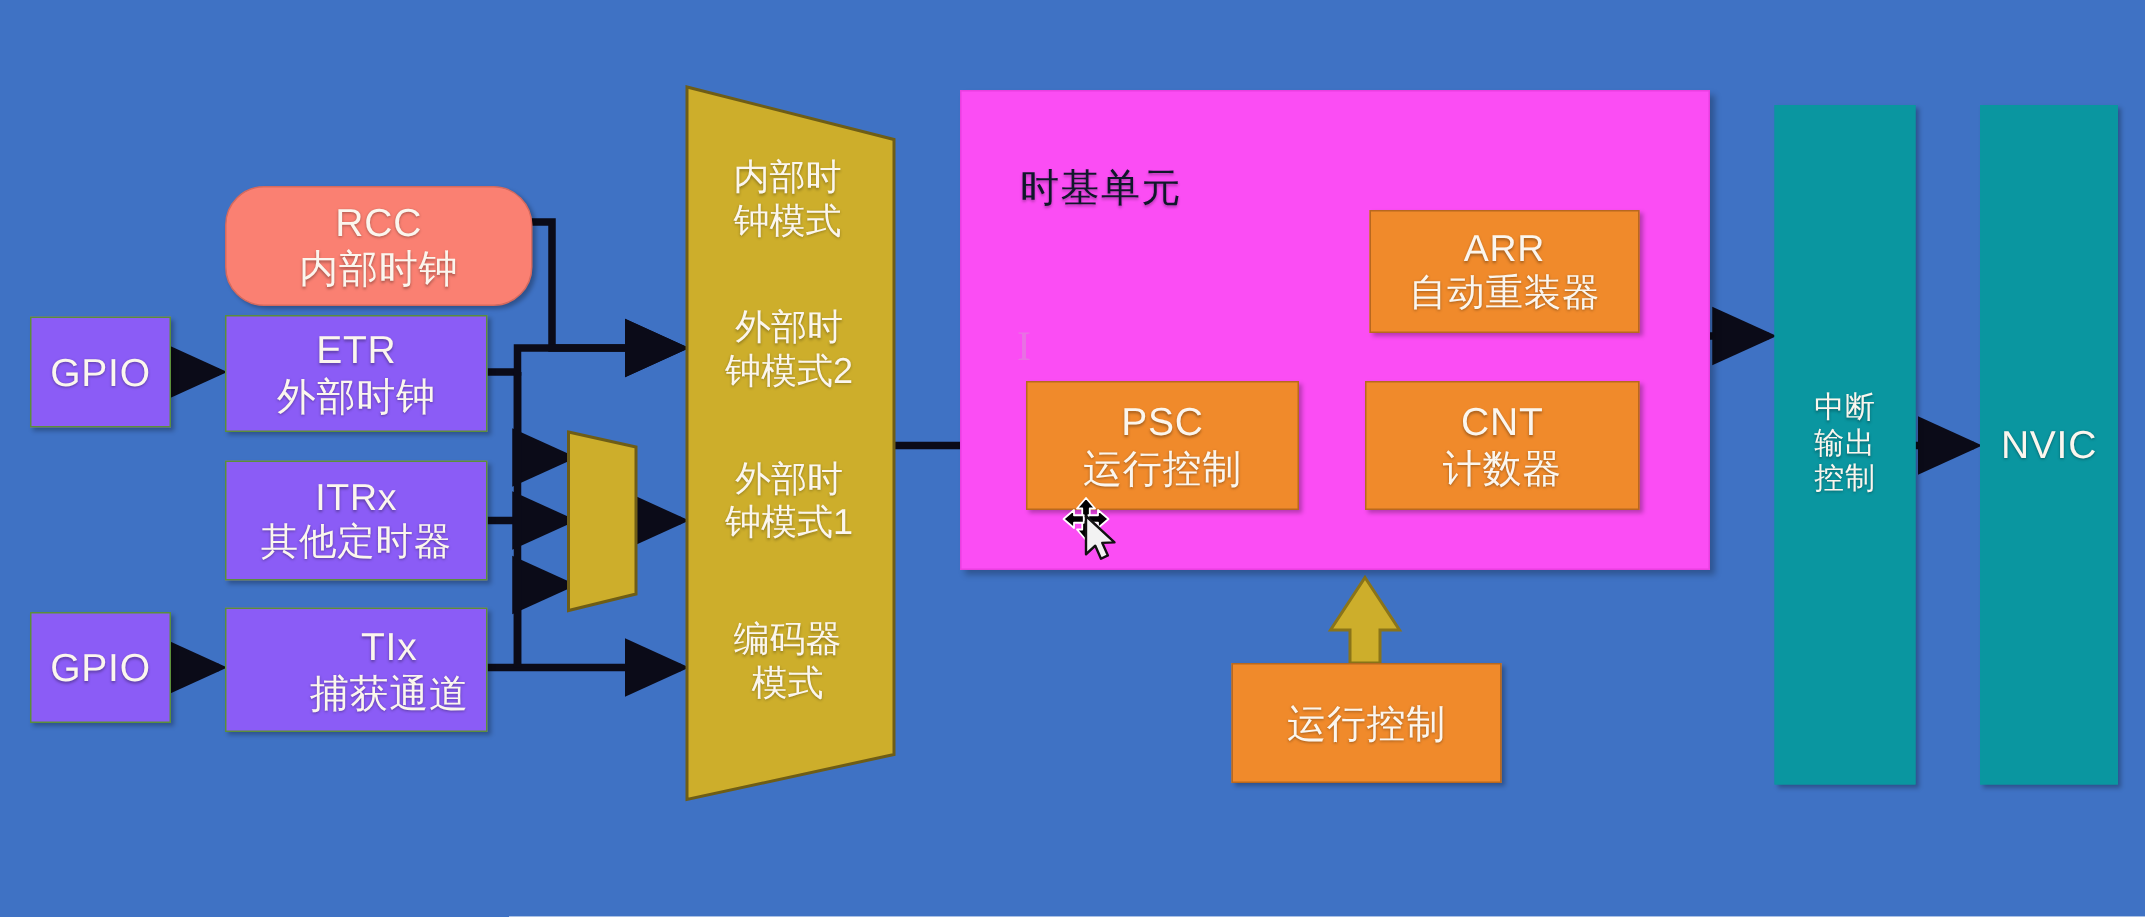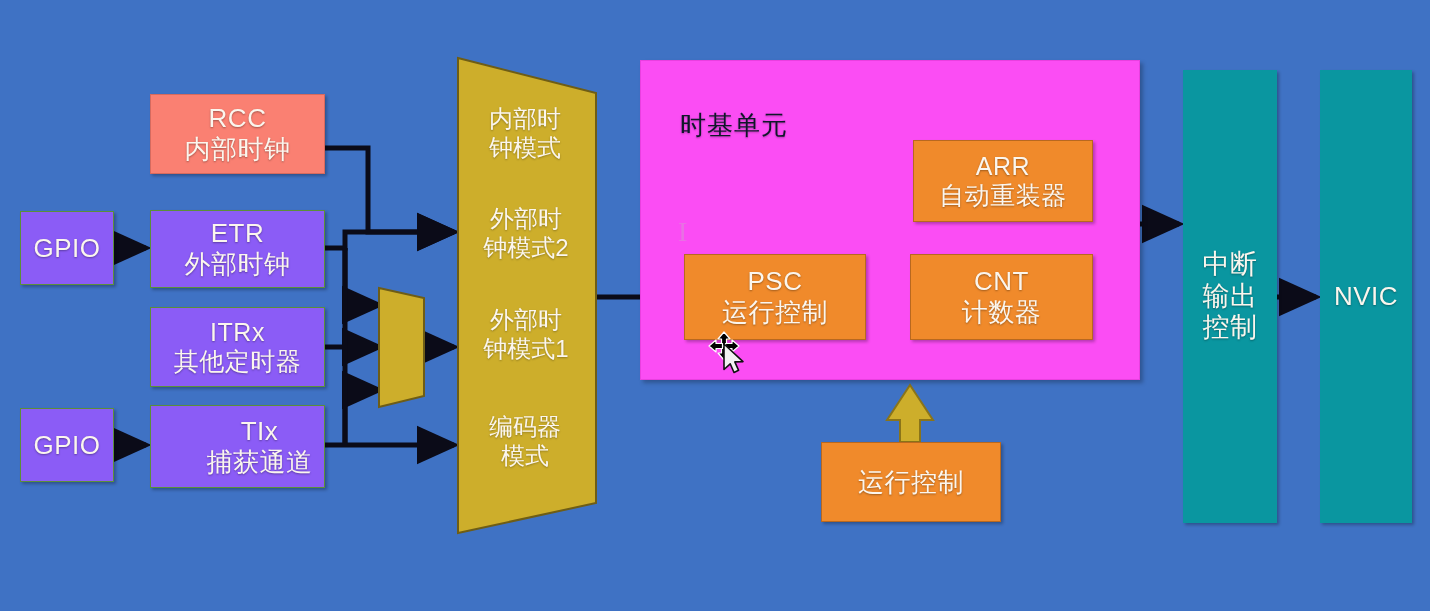--- a/index.html
+++ b/index.html
@@ -14,21 +14,21 @@
   .box .l1,.box .l2{display:block;white-space:nowrap;}
 
   .green{background:#8b5cf6;border:1.5px solid #5b8f3a;}
   .salmon{background:#fa8072;border:1.5px solid #d66a5e;}
   .orange{background:#f08a2b;border:1.5px solid #b8681f;}
   .teal{background:#0a96a0;border:1.5px solid #0a96a0;}
   .pinkbox{background:#fb4df4;border:1.5px solid #e93fe0;box-shadow:3px 3px 4px rgba(0,0,0,.25);}
 
   .fs26{font-size:26px;}
   .fs25{font-size:25px;}
-  .fs24{font-size:27px;}
+  .fs24{font-size:20px;}
 
   svg.wires{position:absolute;left:0;top:0;width:1430px;height:611px;pointer-events:none;}
 
   .modelbl{position:absolute;color:#fbf6ee;text-align:center;line-height:1.2;
            font-size:24px;white-space:nowrap;text-shadow:0 1px 2px rgba(0,0,0,.3);}
   .unitlbl{position:absolute;color:#0f172a;font-size:26px;letter-spacing:1px;
            text-shadow:0 1px 2px rgba(0,0,0,.3);}
 
   .caret{position:absolute;color:#d98fd6;font-size:28px;opacity:.55;
          font-family:"Liberation Serif",serif;}
@@ -91,21 +91,21 @@
   <svg class="wires" viewBox="0 0 1430 611">
     <polygon points="458,58 596,93 596,503 458,533" fill="#cdae2b" stroke="#6e5d16" stroke-width="2"></polygon>
     <polygon points="379,288 424,298 424,396 379,407" fill="#cdae2b" stroke="#6e5d16" stroke-width="2"></polygon>
   </svg>
 
   <div class="box pinkbox" style="left:640px;top:60px;width:500px;height:320px;"></div>
   <div class="unitlbl" style="left:680px;top:108px;">时基单元</div>
 
   <div class="caret" style="left:678px;top:216px;">I</div>
 
-  <div class="box salmon fs26" style="left:150px;top:94px;width:175px;height:80px;">
+  <div class="box salmon fs26" style="left:150px;top:124px;width:205px;height:80px;border-radius:26px;">
     <span class="l1">RCC</span>
     <span class="l2">内部时钟</span>
   </div>
 
   <div class="box green fs26" style="left:20px;top:211px;width:94px;height:74px;">
     <span class="l1">GPIO</span>
   </div>
 
   <div class="box green fs26" style="left:150px;top:210px;width:175px;height:78px;">
     <span class="l1">ETR</span>

